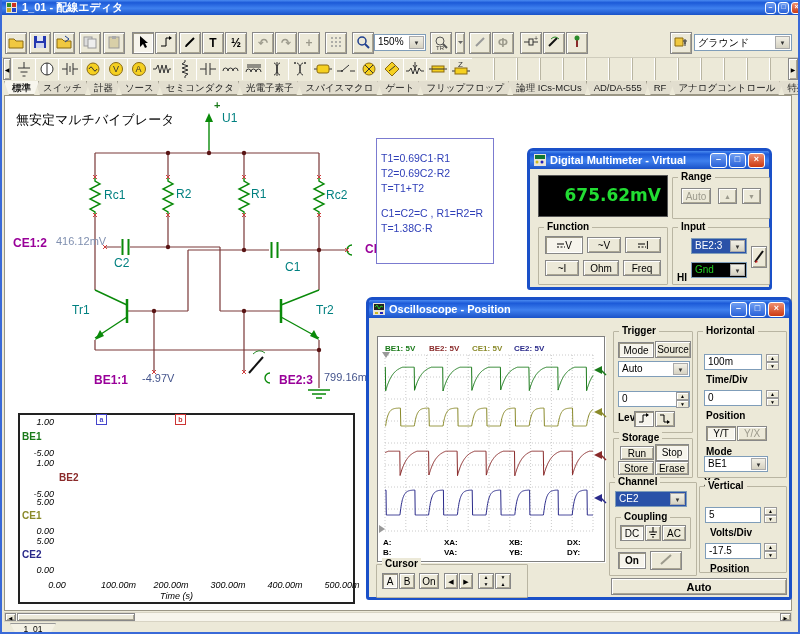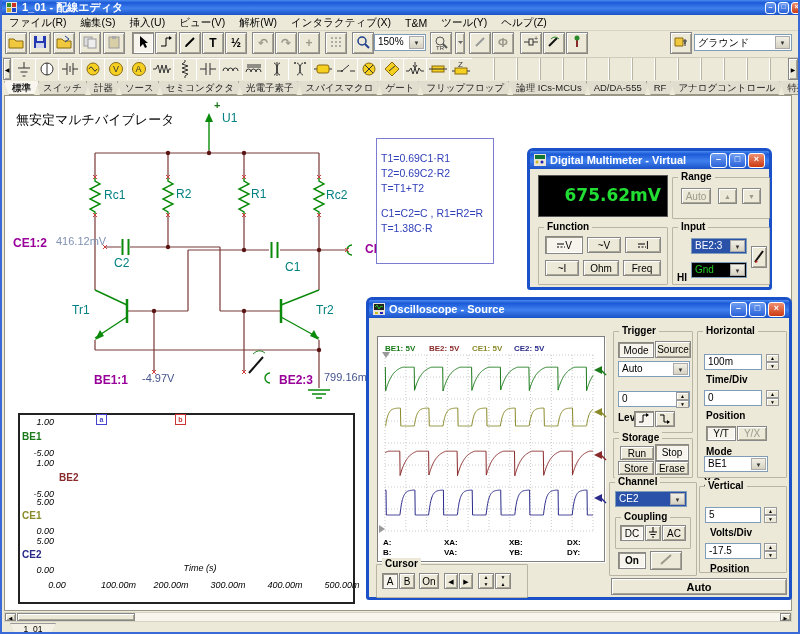--- a/index.html
+++ b/index.html
@@ -79,31 +79,20 @@
         <rect x="6" y="6" width="4" height="4" fill="#2244cc"></rect>
       </svg>
     <span>1_01 - 配線エディタ</span>
     <span class="tbtns">
       <span class="tbtn-sm" style="width:9px;height:10px;font-size:7px;line-height:8px;">–</span>
       <span class="tbtn-sm" style="width:9px;height:10px;font-size:7px;line-height:8px;">□</span>
       <span class="tbtn-sm tbtn-close" style="width:9px;height:10px;font-size:7px;line-height:8px;">×</span>
     </span>
   </div>
 
-  <div class="abs" id="menubar">
-    <span class="menu-item">ファイル(R)</span>
-    <span class="menu-item">編集(S)</span>
-    <span class="menu-item">挿入(U)</span>
-    <span class="menu-item">ビュー(V)</span>
-    <span class="menu-item">解析(W)</span>
-    <span class="menu-item">インタラクティブ(X)</span>
-    <span class="menu-item">T&amp;M</span>
-    <span class="menu-item">ツール(Y)</span>
-    <span class="menu-item">ヘルプ(Z)</span>
-  </div>
 
   <div class="abs" id="toolbar">
     <div class="tb btn" style="left:3px">
         <svg width="16" height="14">
           <path d="M1,4 h5 l2,2 h7 v7 h-14 z" fill="#f0c840" stroke="#8a6a10"></path>
         </svg>
       </div>
     <div class="tb btn" style="left:27px">
         <svg width="16" height="14">
           <rect x="2" y="1" width="12" height="12" fill="#2438b0"></rect>
@@ -471,21 +460,21 @@
   <div class="clabel bold" style="left: 20px; top: 431px; font-size: 10px; z-index: 2; color: rgb(26, 122, 26);" id="rl0">BE1</div>
   <div class="clabel bold" style="left: 20px; top: 472px; font-size: 10px; z-index: 2; color: rgb(138, 42, 42); padding-left: 37px;" id="rl1">BE2</div>
   <div class="clabel bold" style="left: 20px; top: 510px; font-size: 10px; z-index: 2; color: rgb(138, 138, 42);" id="rl2">CE1</div>
   <div class="clabel bold" style="left: 20px; top: 549px; font-size: 10px; z-index: 2; color: rgb(42, 42, 138);" id="rl3">CE2</div>
   <div class="clabel itic" style="left:33px;top:580px;width:44px;text-align:center;z-index:2">0.00</div>
   <div class="clabel itic" style="left:90px;top:580px;width:44px;text-align:right;z-index:2">100.00m</div>
   <div class="clabel itic" style="left:147px;top:580px;width:44px;text-align:center;z-index:2">200.00m</div>
   <div class="clabel itic" style="left:204px;top:580px;width:44px;text-align:center;z-index:2">300.00m</div>
   <div class="clabel itic" style="left:261px;top:580px;width:44px;text-align:center;z-index:2">400.00m</div>
   <div class="clabel itic" style="left:318px;top:580px;width:44px;text-align:center;z-index:2">500.00m</div>
-  <div class="clabel itic" style="left:158px;top:563px;width:80px;text-align:center;z-index:2">Time (s)</div>
+  <div class="clabel itic" style="left:158px;top:591px;width:80px;text-align:left;z-index:2">Time (s)</div>
   <div class="flag" style="left:94px;top:414px;border:1px solid #4444cc;color:#4444cc">a</div>
   <div class="flag" style="left:173px;top:414px;border:1px solid #cc3333;color:#cc3333">b</div>
 
   <div class="win" style="left:525px;top:148px;width:245px;height:142px">
     <div class="xp-title">
       <svg class="appicon" width="12" height="12">
           <rect width="12" height="12" fill="#e8e4d8"></rect>
           <rect x="1" y="1" width="10" height="4" fill="#173"></rect>
           <circle cx="3" cy="8" r="1.5" fill="#cb2"></circle>
           <circle cx="8" cy="8" r="1.5" fill="#22b"></circle>
@@ -542,21 +531,21 @@
 
   <div class="win" style="left:364px;top:297px;width:426px;height:303px">
     <div class="xp-title">
       <svg class="appicon" width="12" height="12">
           <rect width="12" height="12" fill="#e8e4d8"></rect>
           <rect x="1" y="1" width="10" height="6" fill="#222"></rect>
           <path d="M2,4 l2,-2 2,4 2,-3 2,1" stroke="#2c2" fill="none"></path>
           <rect x="2" y="9" width="3" height="2" fill="#cb2"></rect>
           <rect x="7" y="9" width="3" height="2" fill="#22b"></rect>
         </svg>
-      <span>Oscilloscope - Source</span>
+      <span>Oscilloscope - Position</span>
       <span class="tbtns">
         <span class="tbtn-sm">–</span>
         <span class="tbtn-sm">□</span>
         <span class="tbtn-sm tbtn-close">×</span>
       </span>
     </div>
 
     <div class="abs" style="left:8px;top:36px;width:226px;height:224px;background:#fff;border:1px solid #808080;box-shadow:1px 1px 0 #fff"></div>
     <span class="sleg" style="left: 16px; top: 44px; color: rgb(26, 122, 26);" id="leg0">BE1: 5V</span>
     <span class="sleg" style="left: 60px; top: 44px; color: rgb(138, 42, 42);" id="leg1">BE2: 5V</span>

